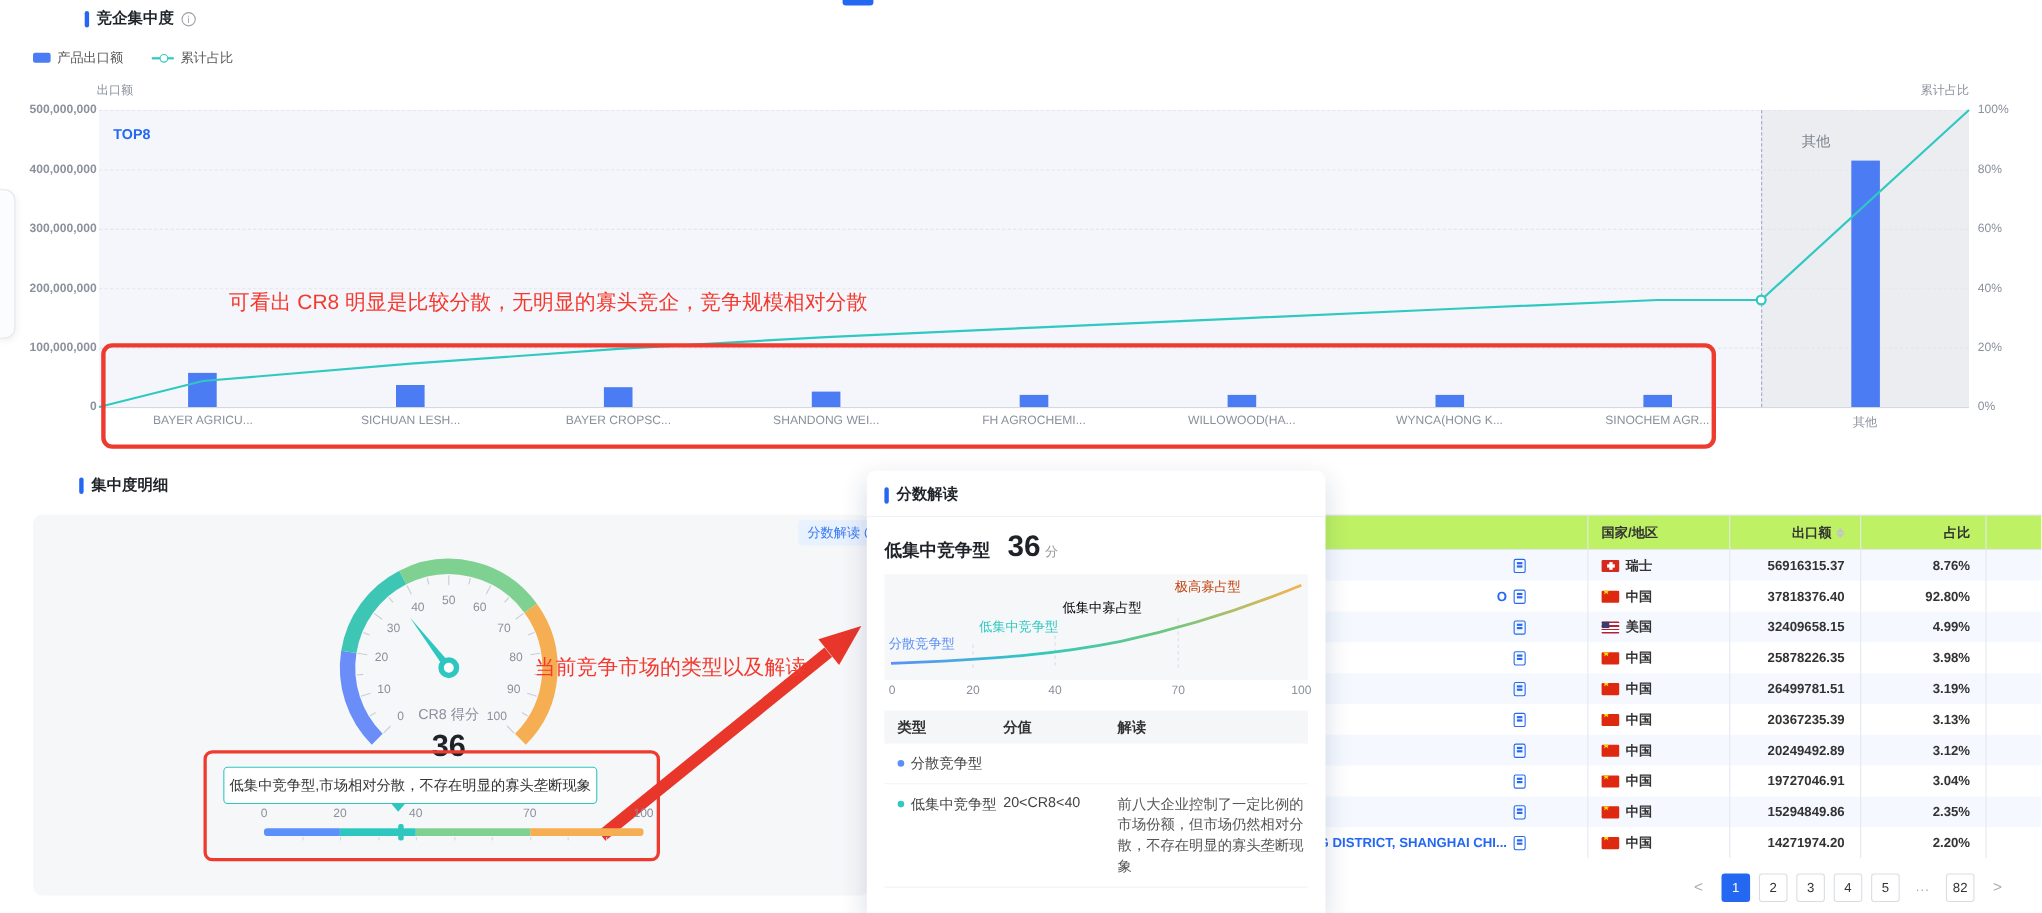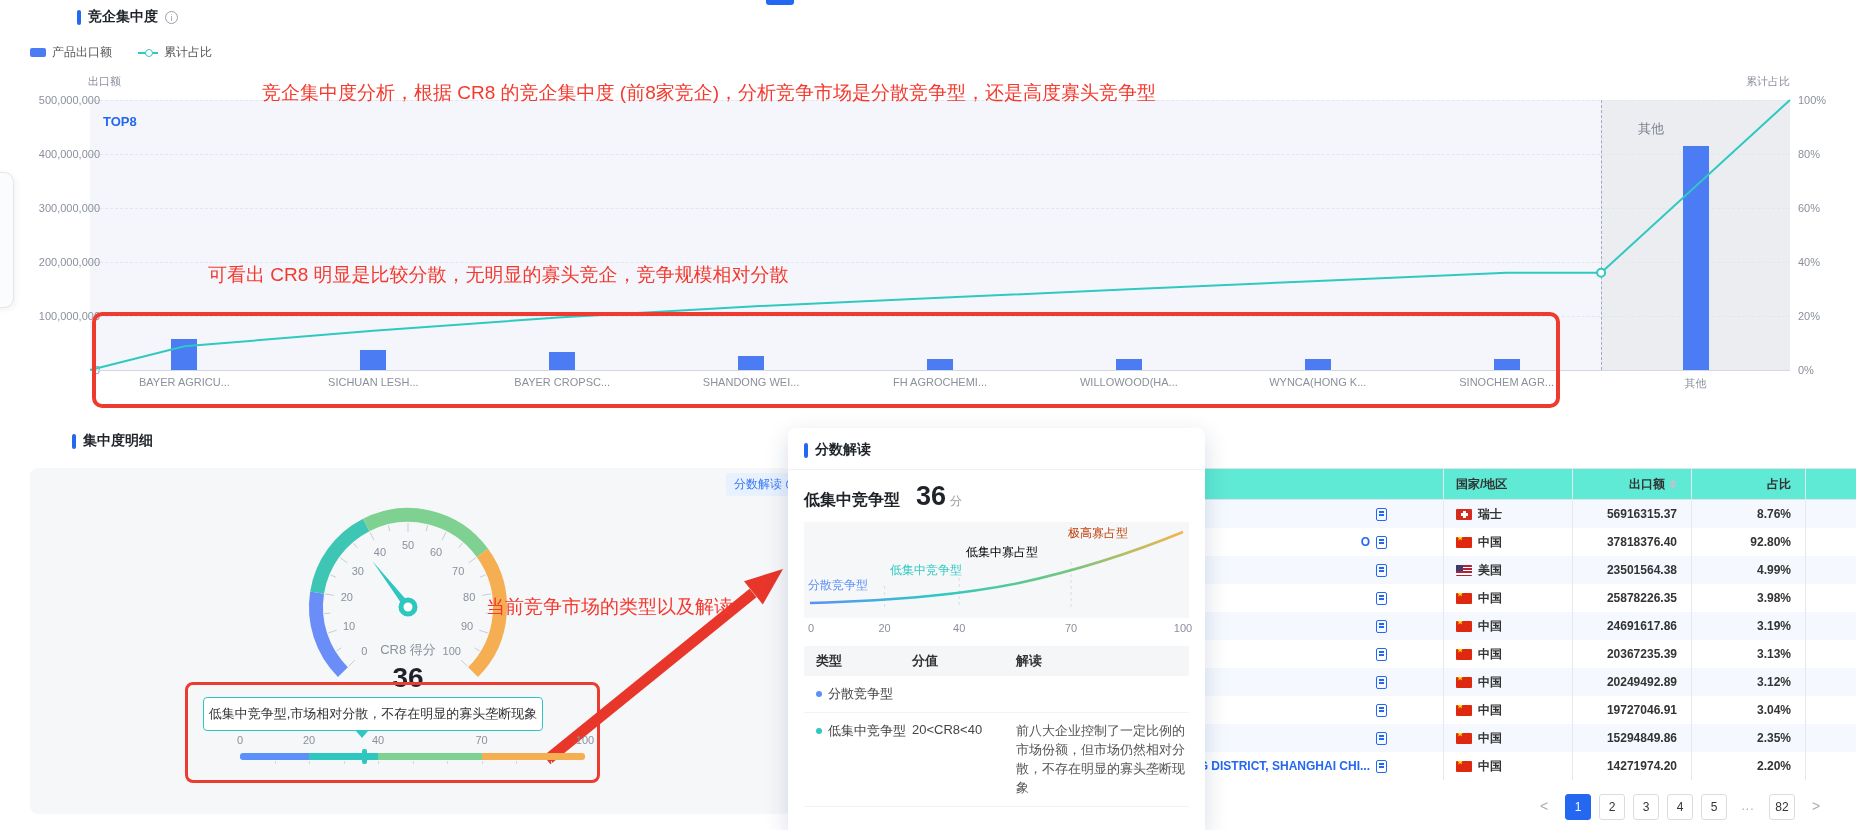--- a/index.html
+++ b/index.html
@@ -26,21 +26,21 @@
                      border:1.5px solid #2fc9c1; background:#fff; border-radius:50%; }
 
   
   .axis-title { position:absolute; font-size:11px; color:#8a909c; }
   #plot-bg { left:90px; top:100px; width:1700px; height:270px; background:#f4f6fb; }
   #others-bg { left:1601px; top:100px; width:189px; height:270px; background:#ebedf1; }
   #others-divider { left:1601px; top:100px; width:0; height:270px; border-left:1px dashed #9fa9c4; }
   .gridline { position:absolute; left:90px; width:1700px; height:0; border-top:1px dashed #e2e6ef; }
   #baseline { position:absolute; left:90px; top:370px; width:1700px; border-top:1px solid #d4d8e0; }
   .ytick { position:absolute; font-size:11px; color:#8a909c; }
-  .ytick.left { left:0; width:100px; text-align:right; }
+  .ytick.left { left:0; width:88px; text-align:right;font-weight:bold; }
   .ytick.right { left:1798px; }
   .bar { position:absolute; width:26px; background:#4b7cf3; }
   .xlabel { position:absolute; top:376px; width:150px; margin-left:-75px; text-align:center;
             font-size:11px; color:#8a909c; white-space:nowrap; }
   #zone-top8 { position:absolute; left:103px; top:114px; font-size:13px; color:#2468f2; font-weight:bold; }
   #zone-others { position:absolute; left:1638px; top:120px; font-size:13px; color:#7c828c; }
 
   
   .red-text { position:absolute; color:#f4392e; font-size:19px; white-space:nowrap; z-index:21; }
   .red-rect { position:absolute; border:4px solid #ed3b2f; border-radius:10px; z-index:20; }
@@ -81,21 +81,21 @@
   .sc-head, .sc-row { display:grid; grid-template-columns:96px 104px 1fr; }
   .sc-head { background:#f5f6f8; padding:6px 0 6px 12px; font-size:13px; font-weight:bold; color:#333; }
   .sc-head > div:first-child { margin-left:-12px; padding-left:12px; }
   .sc-row { padding:9px 0 9px 12px; border-bottom:1px solid #f2f3f6; font-size:13px; color:#444; }
   .sc-row .jd { color:#555; line-height:1.45; padding-right:4px; }
   .dot { display:inline-block; width:6px; height:6px; border-radius:50%; margin-right:6px; vertical-align:1px; }
 
   
   #comp-table { left:1030px; top:468px; width:826px; }
   .tr { display:grid; grid-template-columns:413px 129px 119px 114px 1fr; }
-  .th-row { background:#5eead4; border-top:1px solid #dfe3ea; border-bottom:1px solid #dfe3ea; height:32px; }
+  .th-row { background:#bef264; border-top:1px solid #dfe3ea; border-bottom:1px solid #dfe3ea; height:32px; }
   .th { font-size:12px; font-weight:bold; color:#333; display:flex; align-items:center; }
   .td { font-size:12px; color:#333; display:flex; align-items:center; height:28px;font-weight:bold; }
   .bl { border-left:1px solid #e4e8ef; }
   .num { justify-content:flex-end; padding-right:14px; }
   .tr.body:nth-child(odd) { background:#f5f9ff; }
   .company-cell { justify-content:flex-end; padding-right:56px; gap:6px; }
   .company-text { color:#2468f2; white-space:nowrap; overflow:hidden; cursor:pointer; }
   .doc-icon { width:11px; height:13px; border:1.5px solid #2468f2; border-radius:2px; position:relative; flex:none; cursor:pointer; }
   .doc-icon::before { content:""; position:absolute; left:1.5px; top:2.5px; width:5px; height:1.5px;
                       background:#2468f2; box-shadow:0 3px 0 #2468f2; }
@@ -194,21 +194,20 @@
       <div class="bar" style="left: 1682.56px; top: 145.576px; height: 224.424px;"></div>
       <div class="xlabel" style="left: 1695.56px;">其他</div>
       <svg width="1700" height="278" viewBox="90 100 1700 278" style="position: absolute; left: 90px; top: 100px; overflow: visible;">
         <polyline points="90,370 184.44444444444446,346.348 373.3333333333333,330.634 562.2222222222222,317.161 751.1111111111111,306.415 940,297.802 1128.888888888889,289.351 1317.7777777777778,280.927 1506.6666666666667,272.719 1601.111111111111,272.719 1790,100" fill="none" stroke="#2fc9c1" stroke-width="2"></polyline>
         <circle cx="1601.111111111111" cy="272.719" r="4" fill="#fff" stroke="#2fc9c1" stroke-width="2"></circle>
       </svg>
     </div>
   <div id="zone-top8">TOP8</div>
   <div id="zone-others">其他</div>
 
-  <div class="red-text" style="left:262px; top:80px;">竞企集中度分析，根据 CR8 的竞企集中度 (前8家竞企)，分析竞争市场是分散竞争型，还是高度寡头竞争型</div>
   <div class="red-text" style="left:208px; top:262px;">可看出 CR8 明显是比较分散，无明显的寡头竞企，竞争规模相对分散</div>
   <div class="red-rect" style="left:92px; top:312px; width:1468px; height:96px;"></div>
   <div class="red-text" style="left:486px; top:594px; z-index:26;">当前竞争市场的类型以及解读</div>
   <div id="red-rect-slider" class="red-rect" style="left:185px; top:682px; width:415px; height:101px;"></div>
   <svg id="red-arrow" class="abs" style="left:535px; top:555px;" width="265" height="215">
     <line x1="12" y1="205" x2="218" y2="38" stroke="#e8362b" stroke-width="11"></line>
     <polygon points="248,14 227.8,49.6 209.0,26.2" fill="#e8362b"></polygon>
   </svg>
 
   <div class="sec-title" style="left:25px; top:432px;">
@@ -383,21 +382,21 @@
           <div class="td bl"></div>
         </div>
         <div class="tr body">
           <div class="td company-cell">
             <span class="doc-icon"></span>
           </div>
           <div class="td bl country-cell">
             <span class="flag flag-us"></span>
             <span>美国</span>
           </div>
-          <div class="td bl num">23501564.38</div>
+          <div class="td bl num">32409658.15</div>
           <div class="td bl num">4.99%</div>
           <div class="td bl"></div>
         </div>
         <div class="tr body">
           <div class="td company-cell">
             <span class="doc-icon"></span>
           </div>
           <div class="td bl country-cell">
             <span class="flag flag-cn"></span>
             <span>中国</span>
@@ -407,21 +406,21 @@
           <div class="td bl"></div>
         </div>
         <div class="tr body">
           <div class="td company-cell">
             <span class="doc-icon"></span>
           </div>
           <div class="td bl country-cell">
             <span class="flag flag-cn"></span>
             <span>中国</span>
           </div>
-          <div class="td bl num">24691617.86</div>
+          <div class="td bl num">26499781.51</div>
           <div class="td bl num">3.19%</div>
           <div class="td bl"></div>
         </div>
         <div class="tr body">
           <div class="td company-cell">
             <span class="doc-icon"></span>
           </div>
           <div class="td bl country-cell">
             <span class="flag flag-cn"></span>
             <span>中国</span>

